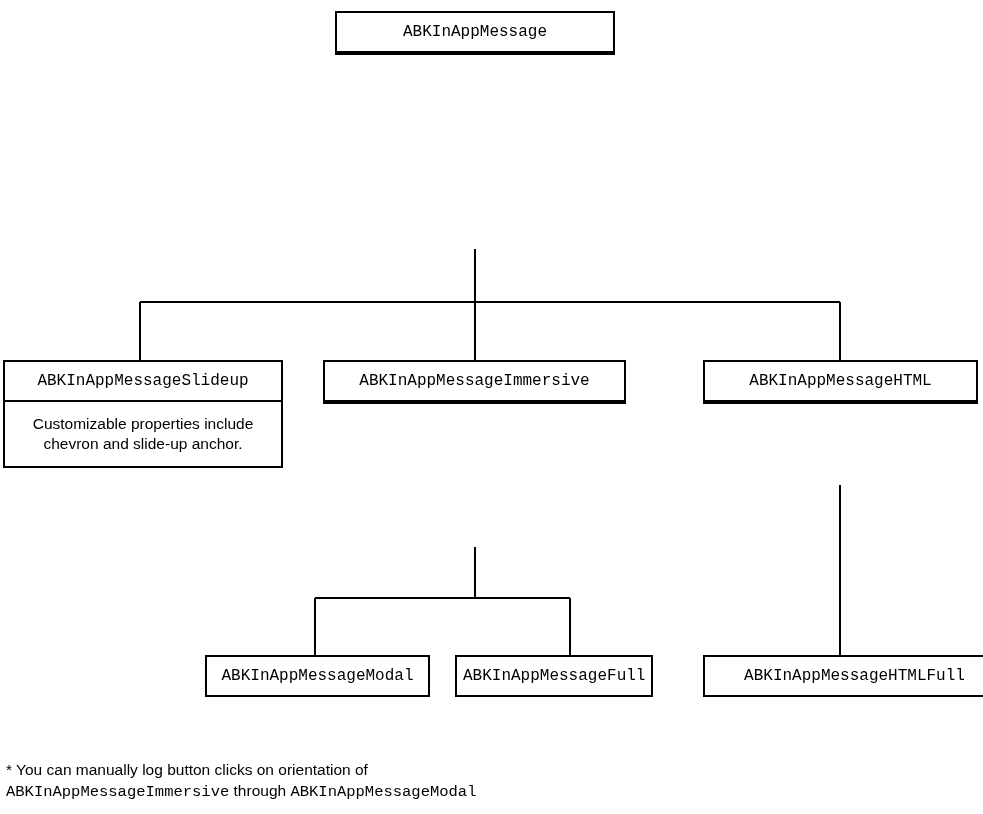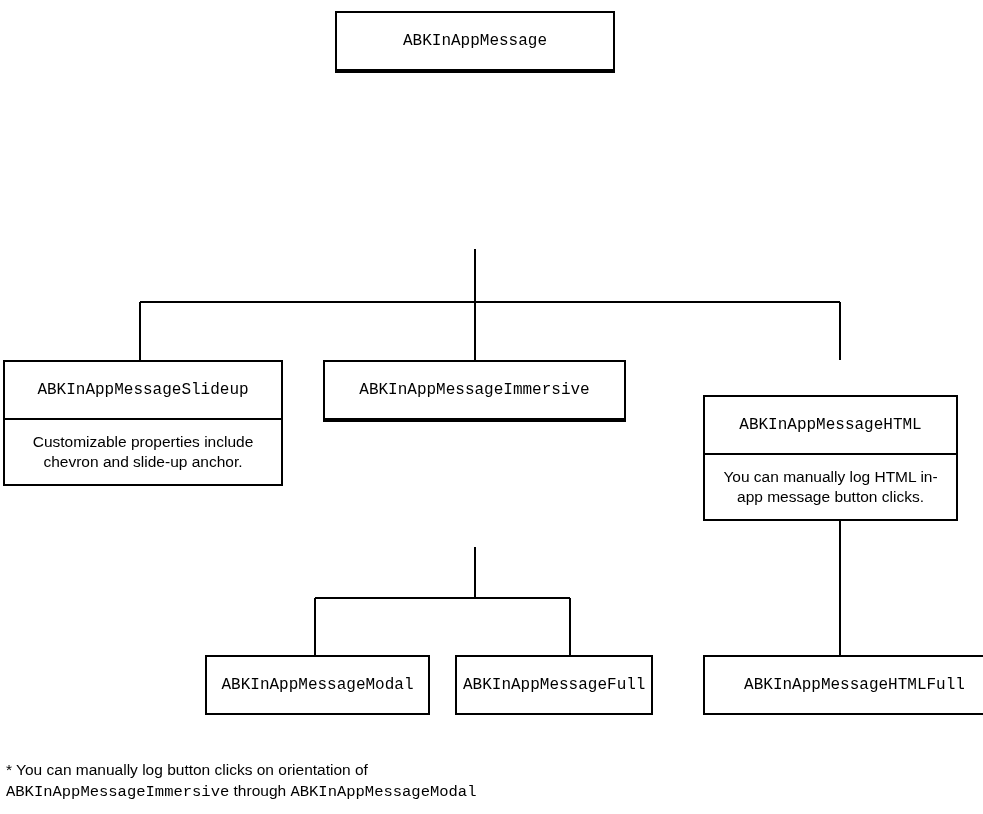--- a/index.html
+++ b/index.html
@@ -13,21 +13,21 @@
   }
   .box {
     position: absolute;
     border: 2px solid #000;
     background: #fff;
   }
   .title {
     font-family: "Courier New", Courier, monospace;
     font-size: 16px;
     text-align: center;
-    padding: 19px 6px;
+    padding: 10px 6px;
     border-bottom: 2px solid #000;
   }
   .title.noborder { border-bottom: none; }
   .desc {
     font-size: 15.5px;
     text-align: center;
     padding: 12px 8px;
     line-height: 1.3;
   }
   .mono { font-family: "Courier New", Courier, monospace; }
@@ -72,23 +72,22 @@
 
 <div class="box" style="left:3px; top:360px; width:280px;">
   <div class="title">ABKInAppMessageSlideup</div>
   <div class="desc">Customizable properties include chevron and slide-up anchor.</div>
 </div>
 
 <div class="box" style="left:323px; top:360px; width:303px;">
   <div class="title">ABKInAppMessageImmersive</div>
 </div>
 
-<div class="box" style="left:703px; top:360px; width:255px;margin-top:35px;">
+<div class="box" style="left:703px; top:360px; width:275px;">
   <div class="title">ABKInAppMessageHTML</div>
-  <div class="desc">You can manually log HTML in-app message button clicks.</div>
 </div>
 
 <div class="box" style="left:205px; top:655px; width:225px;">
   <div class="title noborder">ABKInAppMessageModal</div>
 </div>
 
 <div class="box" style="left:455px; top:655px; width:198px;">
   <div class="title noborder">ABKInAppMessageFull</div>
 </div>
 

